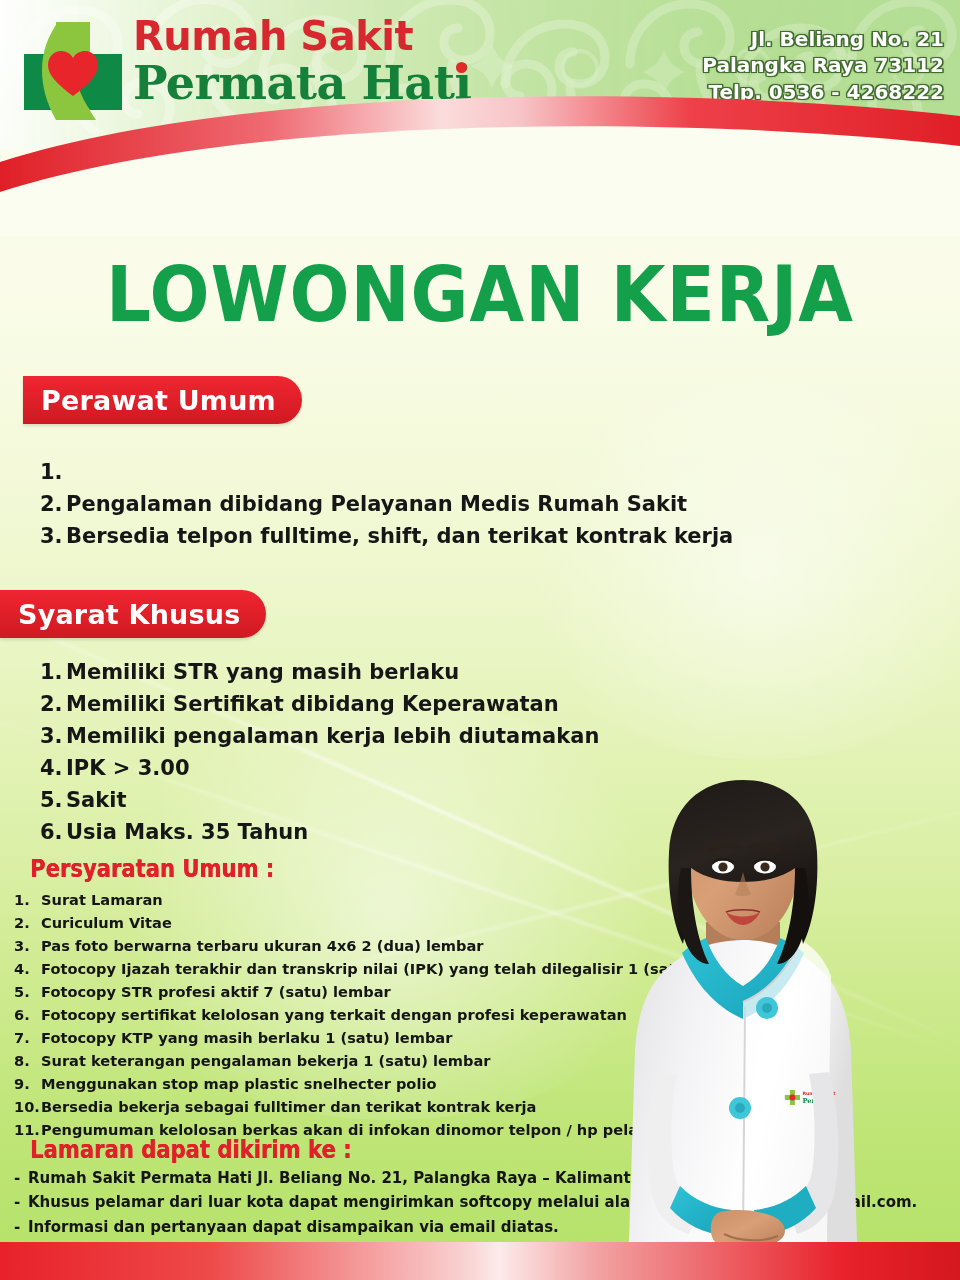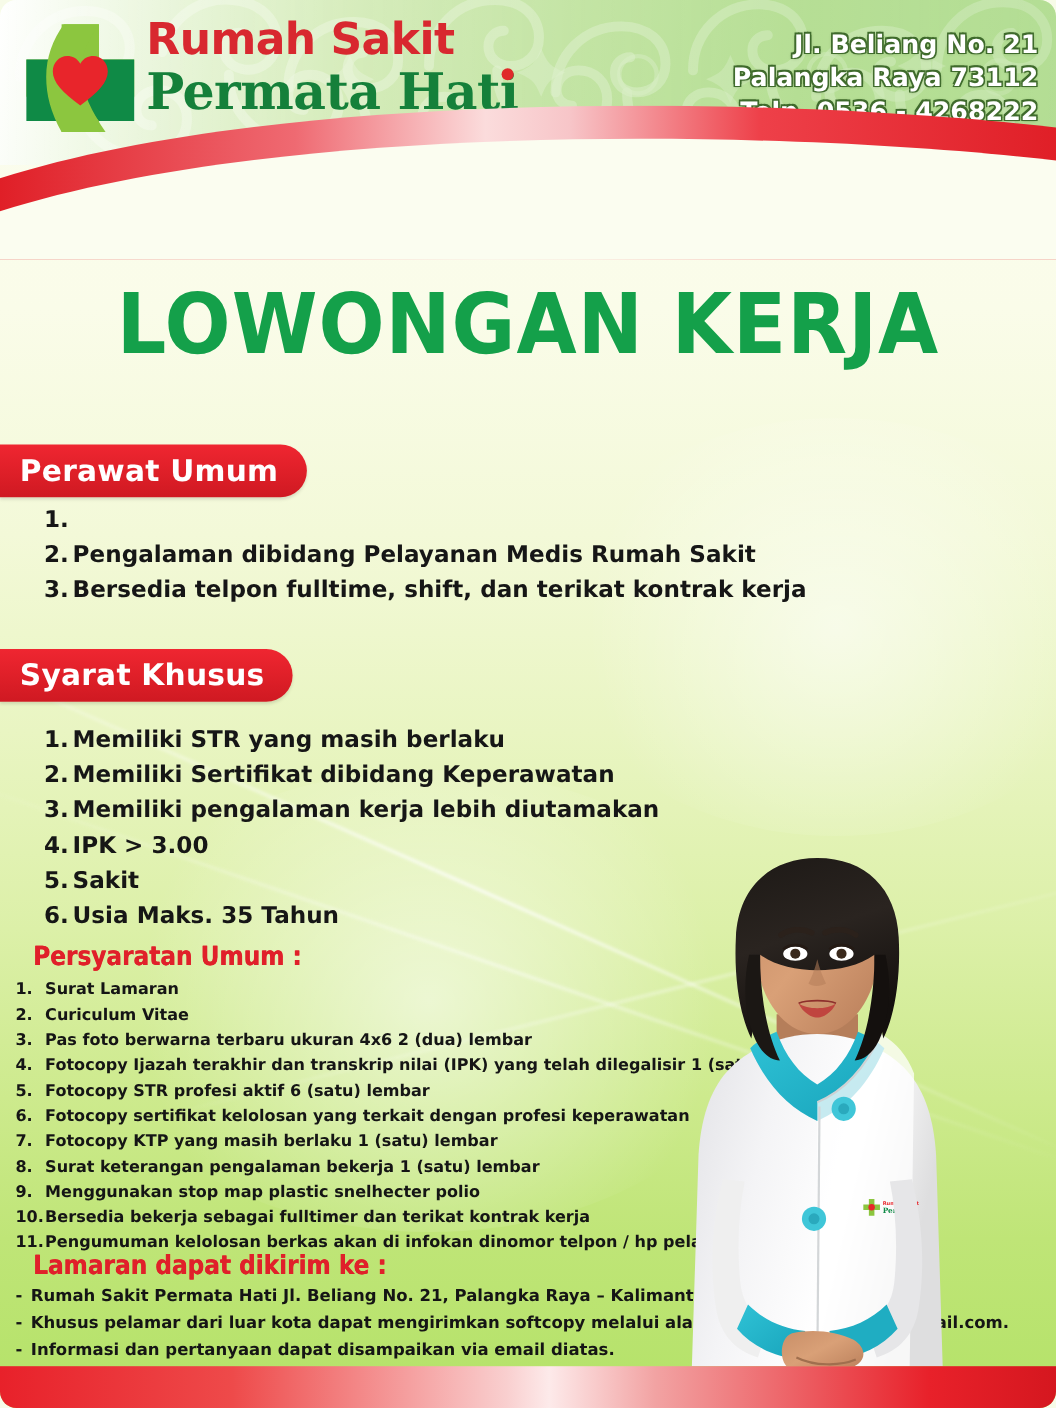--- a/index.html
+++ b/index.html
@@ -4,21 +4,21 @@
 <style>
   * { margin:0; padding:0; box-sizing:border-box; }
   html,body { width:960px; height:1280px; }
   body {
     font-family:"Liberation Sans", sans-serif;
     position:relative; overflow:hidden;
     background:#f7fbe8;
   }
 
   
-  #poster { position:absolute; inset:0; overflow:hidden;border-radius:15px; }
+  #poster { position:absolute; inset:0; overflow:hidden; }
 
   
   .body-bg {
     position:absolute; left:0; right:0; top:0; bottom:0;
     background:
       linear-gradient(180deg,
         #fbfdf0 0%,
         #fafce9 22%,
         #f3f9d8 38%,
         #e9f5c2 52%,
@@ -62,21 +62,21 @@
     margin-top:4px; position:relative; display:inline-block;
   }
   .hdr-name .l2 .dot {
     position:absolute; width:11px; height:11px; border-radius:50%;
     background:#e02a2a; right:4px; top:2px;
   }
 
   .hdr-contact {
     position:absolute; right:16px; top:26px; text-align:right;
     font-family:"DejaVu Sans", sans-serif;
-    font-size:23px; font-weight:700; color:#ffffff; line-height:1.32;
+    font-size:20px; font-weight:700; color:#ffffff; line-height:1.32;
     text-shadow:
       -1.4px -1.4px 0 #3f6b2c, 1.4px -1.4px 0 #3f6b2c,
       -1.4px  1.4px 0 #3f6b2c, 1.4px  1.4px 0 #3f6b2c,
        0 0 3px rgba(40,70,25,.8);
   }
 
   
   .curve { position:absolute; left:0; top:96px; width:960px; height:140px; }
 
   
@@ -94,21 +94,21 @@
     background:linear-gradient(180deg,#ef2631 0%, #de1f28 55%, #cf1922 100%);
     border-radius:0 26px 26px 0;
     display:flex; align-items:center;
     padding:0 26px 0 18px;
     box-shadow:0 2px 3px rgba(0,0,0,.12);
   }
   .pill span {
     color:#fff; font-family:"DejaVu Sans", sans-serif;
     font-weight:700; font-size:27px; letter-spacing:.2px;
   }
-  #pill-perawat { top:404px; }
+  #pill-perawat { top:376px;margin-left:23px; }
   #pill-syarat  { top:590px; }
 
   
   .big-list { position:absolute; left:40px; }
   .big-list .row {
     display:flex; color:#161616;
     font-family:"DejaVu Sans", sans-serif;
     font-weight:700; font-size:21px; line-height:1.52;
   }
   .big-list .num { width:26px; flex:0 0 26px; }
@@ -313,21 +313,21 @@
     <div class="row">
       <span class="num">3.</span>
       <span>Pas foto berwarna terbaru ukuran 4x6 2 (dua) lembar</span>
     </div>
     <div class="row">
       <span class="num">4.</span>
       <span>Fotocopy Ijazah terakhir dan transkrip nilai (IPK) yang telah dilegalisir 1 (satu) lembar</span>
     </div>
     <div class="row">
       <span class="num">5.</span>
-      <span>Fotocopy STR profesi aktif 6 (satu) lembar</span>
+      <span>Fotocopy STR profesi aktif 7 (satu) lembar</span>
     </div>
     <div class="row">
       <span class="num">6.</span>
       <span>Fotocopy sertifikat kelolosan yang terkait dengan profesi keperawatan</span>
     </div>
     <div class="row">
       <span class="num">7.</span>
       <span>Fotocopy KTP yang masih berlaku 1 (satu) lembar</span>
     </div>
     <div class="row">

